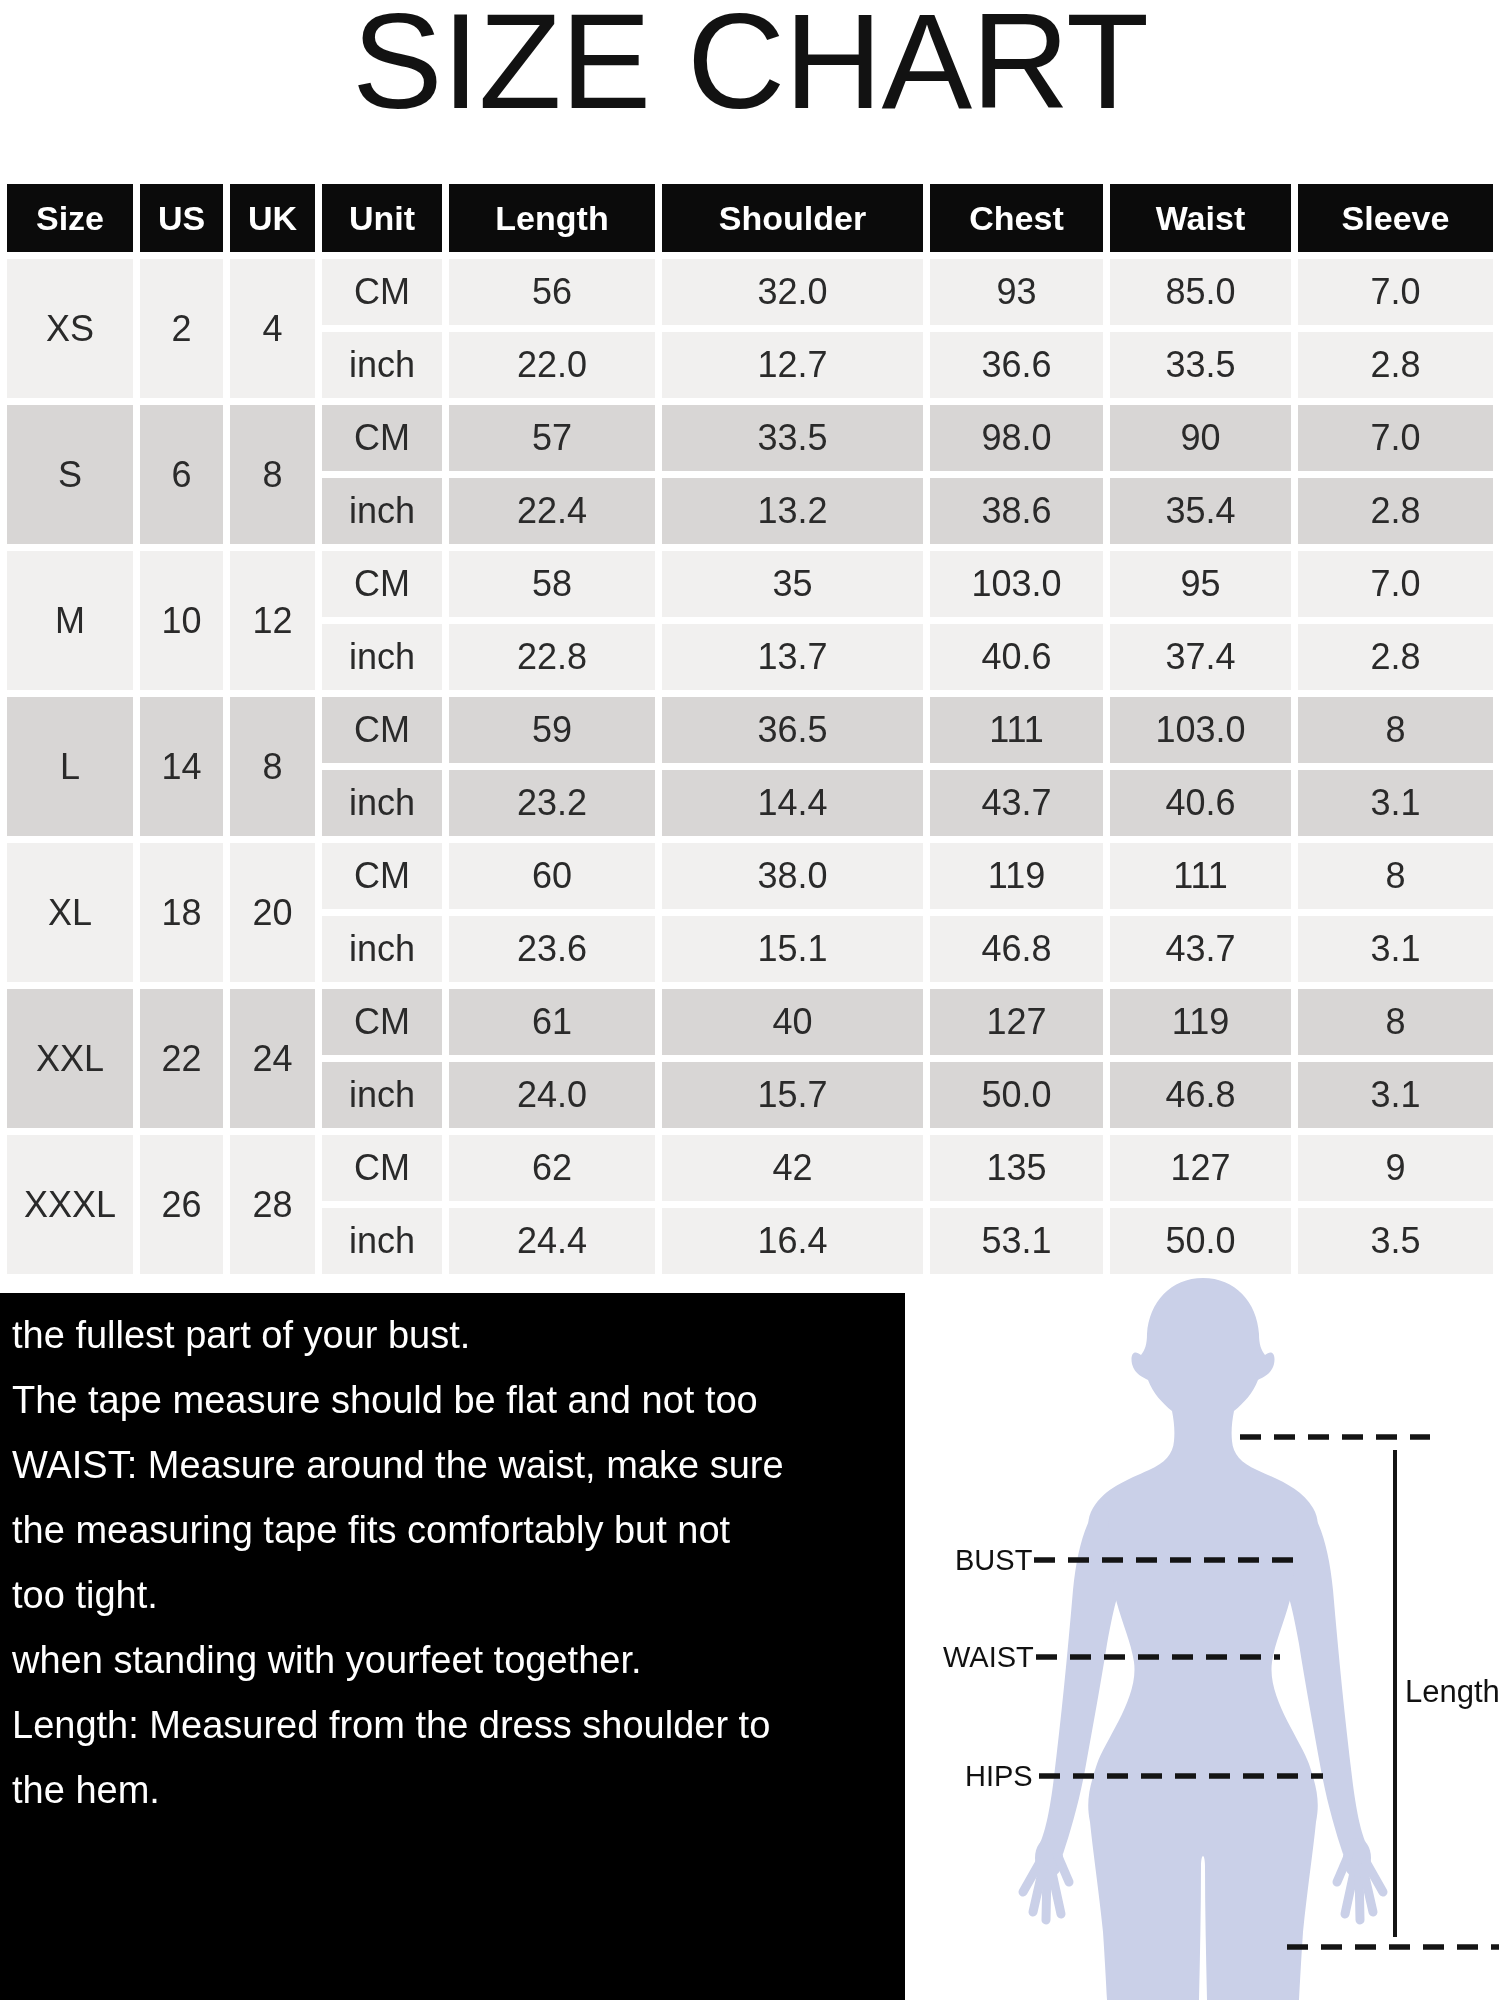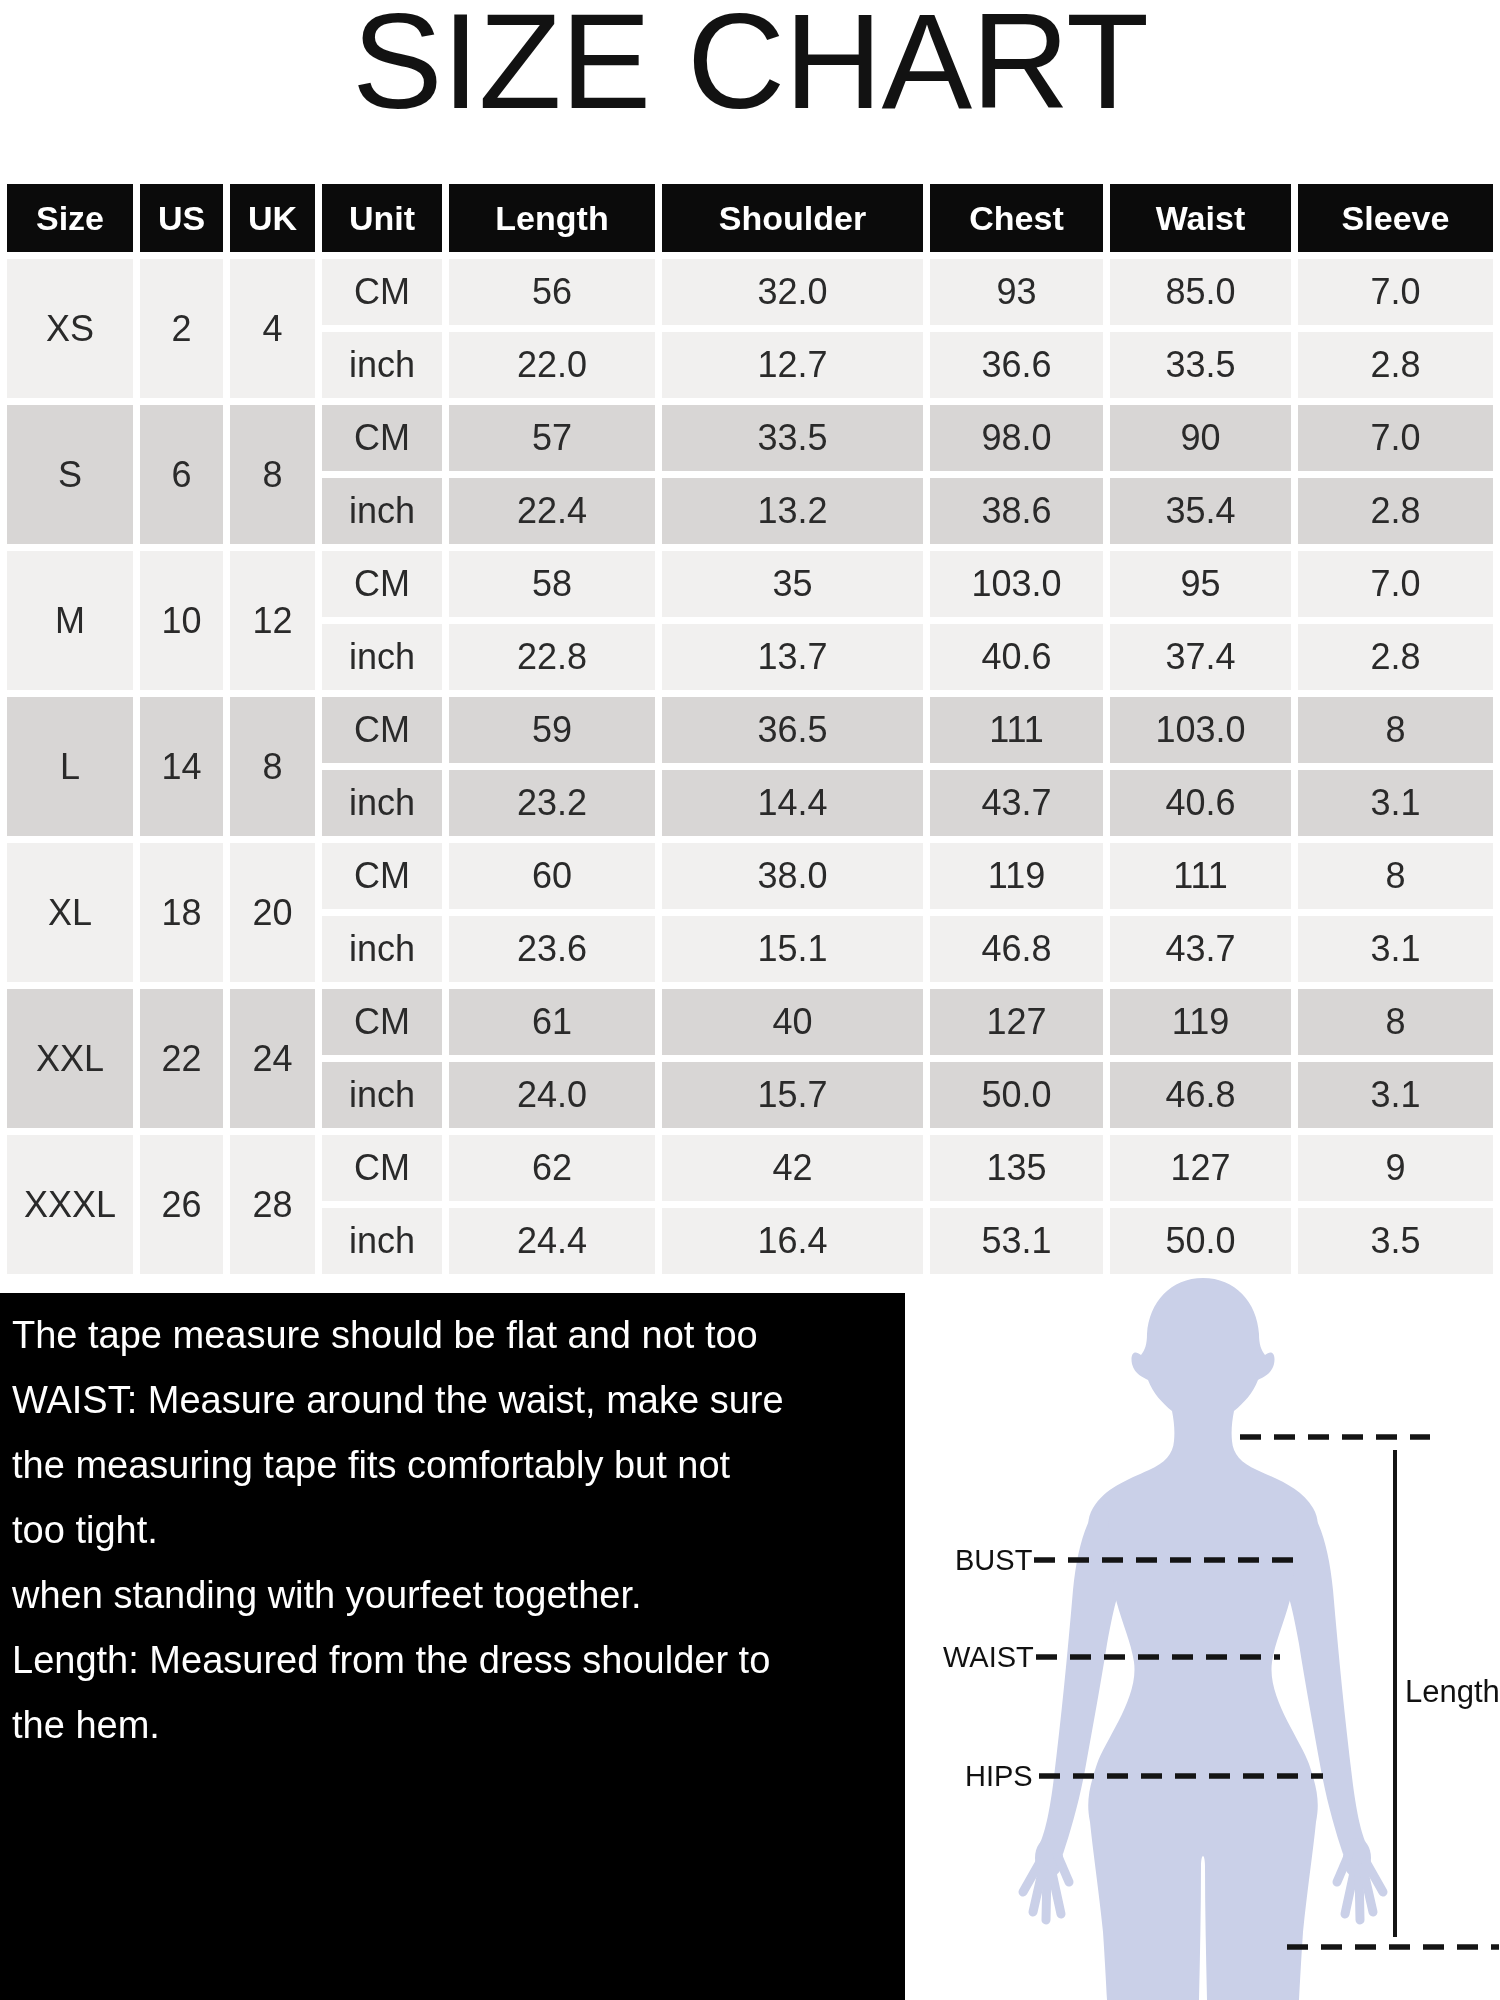--- a/index.html
+++ b/index.html
@@ -208,20 +208,21 @@
           <td>16.4</td>
           <td>53.1</td>
           <td>50.0</td>
           <td>3.5</td>
         </tr>
       </tbody>
   </table>
 
   <div class="bottom">
     <div class="instructions" id="instructions">
+        <div class="line">the fullest part of your bust.</div>
         <div class="line">The tape measure should be flat and not too</div>
         <div class="line">WAIST: Measure around the waist, make sure</div>
         <div class="line">the measuring tape fits comfortably but not</div>
         <div class="line">too tight.</div>
         <div class="line">when standing with yourfeet together.</div>
         <div class="line">Length: Measured from the dress shoulder to</div>
         <div class="line">the hem.</div>
       </div>
 
     <div class="figure-panel">

